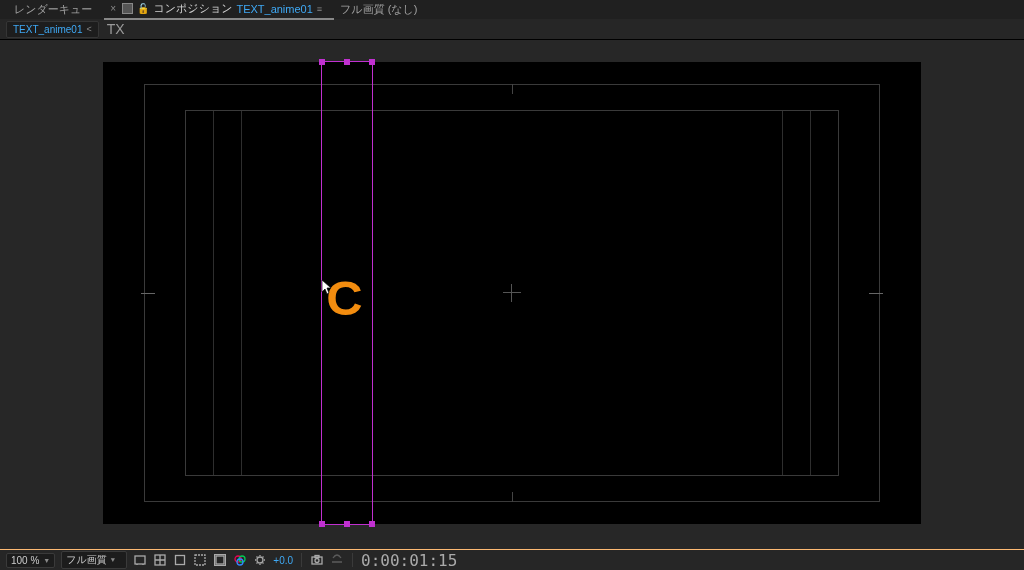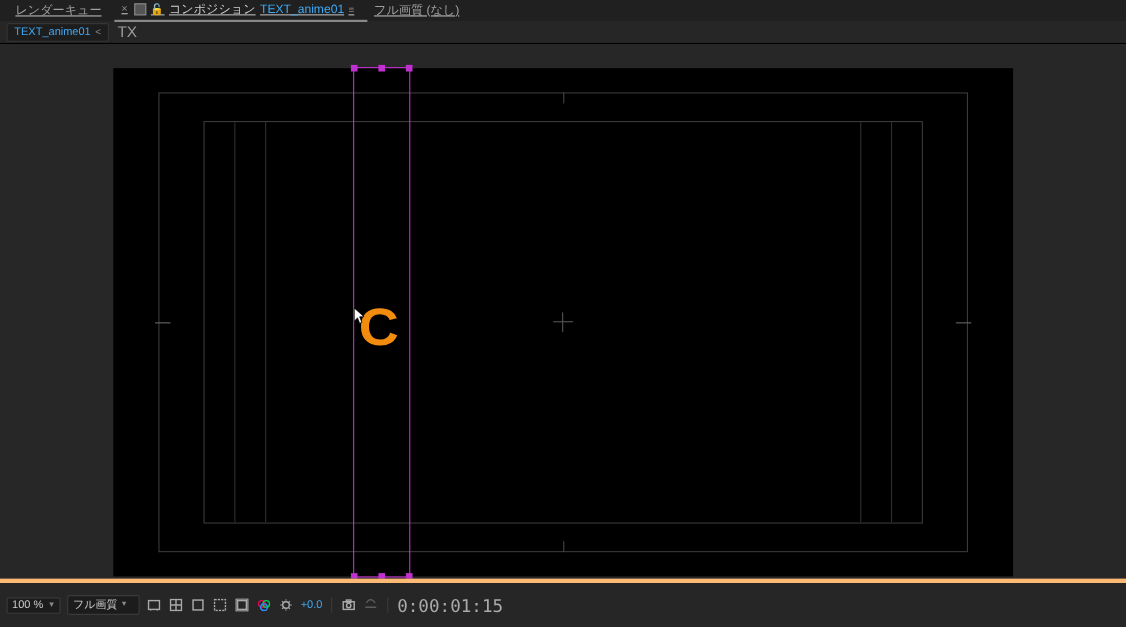--- a/index.html
+++ b/index.html
@@ -1,16 +1,16 @@
 <!DOCTYPE html>
 <html><head>
 <meta charset="utf-8">
 <style>
   html,body{margin:0;padding:0;width:1024px;height:570px;background:#202020;font-family:"Hiragino Kaku Gothic Pro","Yu Gothic","Meiryo",sans-serif;color:#b8b8b8;overflow:hidden;font-size:11px;}
-  .panel-tabs{height:19px;display:flex;align-items:center;padding-left:8px;text-decoration:underline;}
+  .panel-tabs{height:19px;display:flex;align-items:center;padding-left:8px;}
   .panel-tab{padding:2px 12px 2px 6px;color:#a0a0a0;display:flex;align-items:center;gap:4px;}
   .panel-tab.active{border-bottom:2px solid #888;}
   .panel-tab .close{color:#888;margin-right:2px;font-size:10px;}
   .panel-tab .lock{font-size:10px;color:#aaa;}
   .panel-tab .comp-word{color:#d0d0d0;}
   .panel-tab .comp-name{color:#3fa9f5;}
   .panel-tab .menu{color:#888;font-size:9px;}
   .row2{height:20px;background:#262626;display:flex;align-items:center;padding-left:6px;border-bottom:1px solid #000;}
   .crumb{background:#1d1d1d;color:#3fa9f5;font-size:10px;padding:2px 6px;border:1px solid #353535;border-radius:2px;display:flex;align-items:center;gap:4px;}
   .crumb .arrow{color:#888;font-size:9px;}
@@ -22,21 +22,21 @@
   .grid-v{position:absolute;top:0;bottom:0;border-left:1px solid #2e2e2e;}
   .center-cross{position:absolute;left:50%;top:50%;transform:translate(-50%,-50%);}
   .center-cross::before{content:"";position:absolute;left:-9px;top:-1px;width:18px;height:1px;background:#555;}
   .center-cross::after{content:"";position:absolute;top:-9px;left:-1px;height:18px;width:1px;background:#555;}
   .side-tick{position:absolute;width:14px;height:1px;background:#666;top:50%;}
   .top-tick{position:absolute;height:10px;width:1px;background:#444;left:50%;}
   .letter{position:absolute;font-family:"Arial Black",sans-serif;font-weight:900;font-size:48px;color:#f28c0f;left:224px;top:213px;line-height:1;transform:scaleX(1.05);}
   .sel{position:absolute;left:218px;top:-1px;width:50px;height:462px;border:1px solid #c030d0;}
   .handle{position:absolute;width:6px;height:6px;background:#c030d0;}
   .cursor{position:absolute;left:218px;top:217px;color:#e8e8e8;font-size:12px;pointer-events:none;}
-  .footer{position:absolute;left:0;right:0;bottom:0;height:20px;background:#262626;display:flex;align-items:center;gap:6px;padding:10px 6px;border-top:4px solid #fdba74;}
+  .footer{position:absolute;left:0;right:0;bottom:0;height:20px;background:#262626;display:flex;align-items:center;gap:6px;padding:0 6px;border-top:1px solid #fdba74;}
   .dd{background:#1c1c1c;border:1px solid #3a3a3a;border-radius:2px;color:#ccc;font-size:10px;padding:1px 4px;display:flex;align-items:center;gap:4px;}
   .dd .caret{font-size:7px;color:#888;}
   .ico{width:14px;height:14px;display:flex;align-items:center;justify-content:center;color:#aaa;font-size:10px;}
   .ico svg{width:12px;height:12px;stroke:#aaa;fill:none;stroke-width:1.3;}
   .exp{color:#3fa9f5;font-size:10px;}
   .tc{color:#aaa;font-size:16px;font-family:monospace;}
   .sep{width:1px;height:14px;background:#3a3a3a;margin:0 2px;}
   .sq{width:9px;height:9px;border:1px solid #888;background:#555;}
 </style>
 </head>

